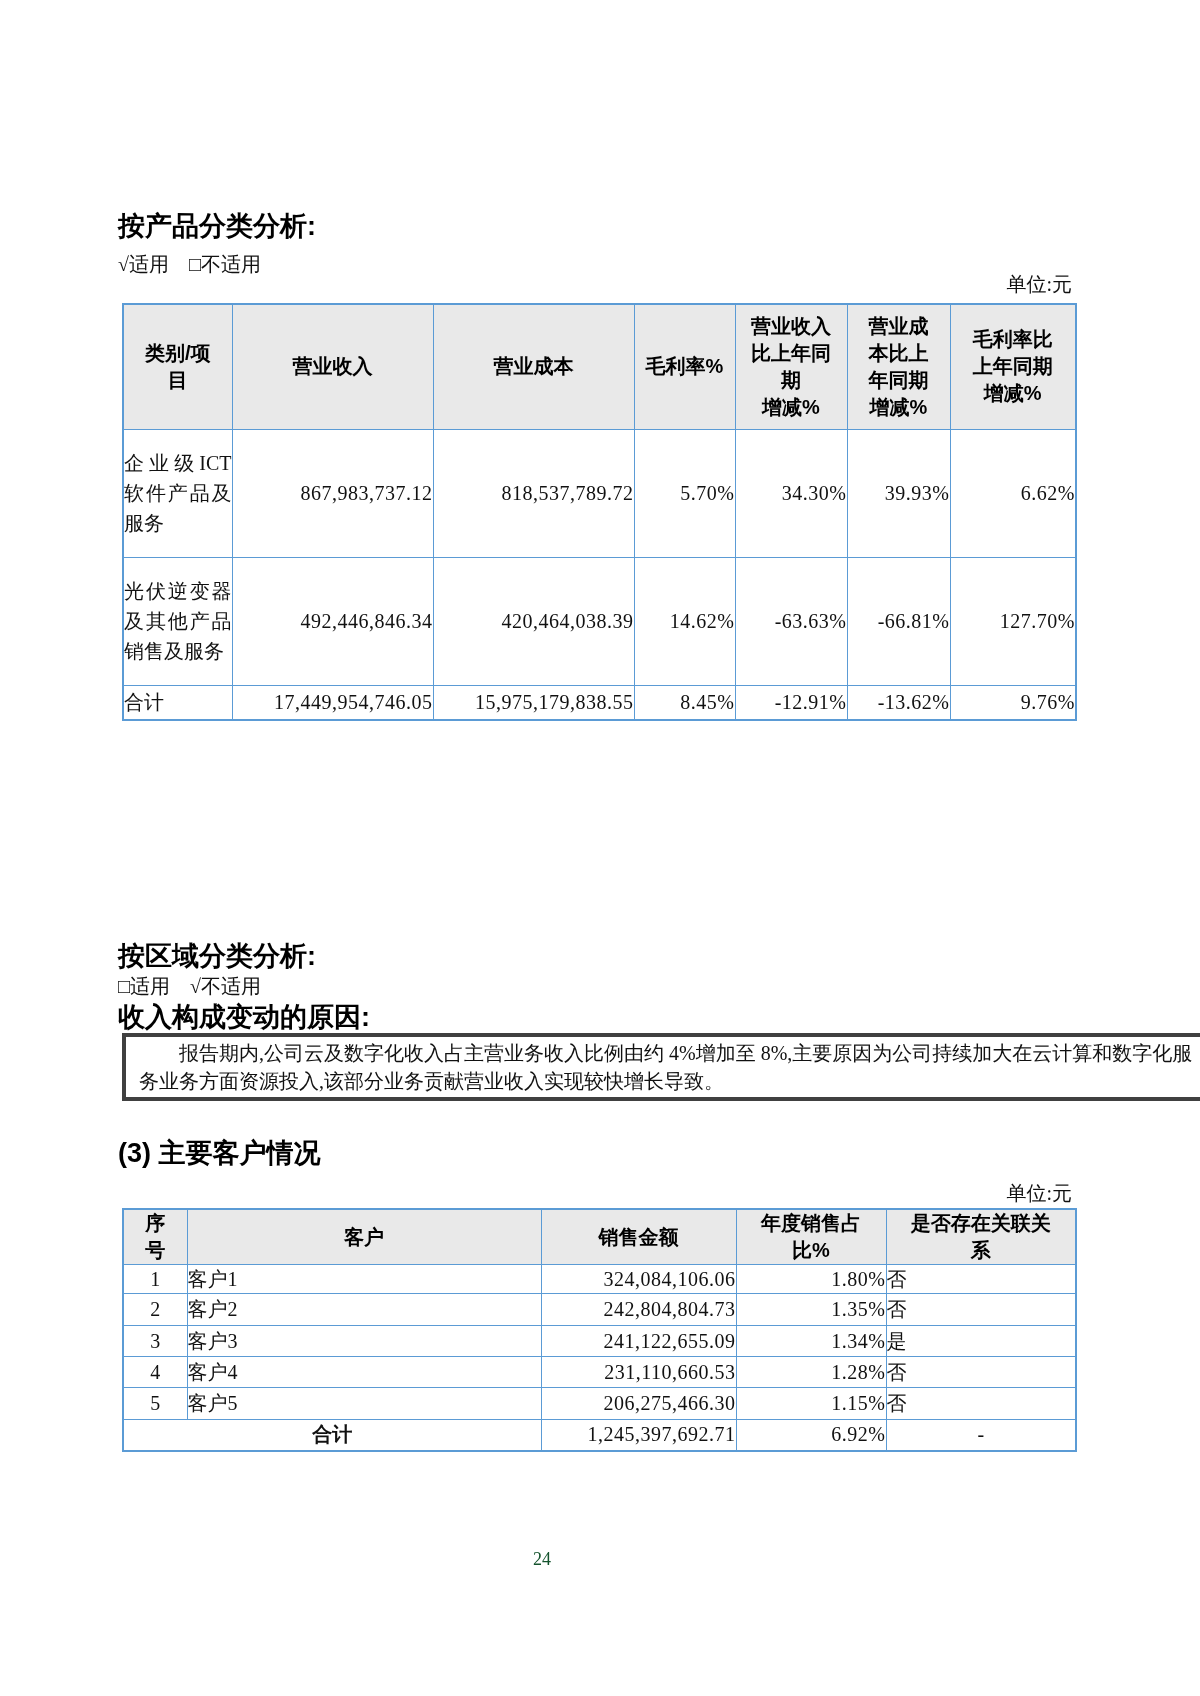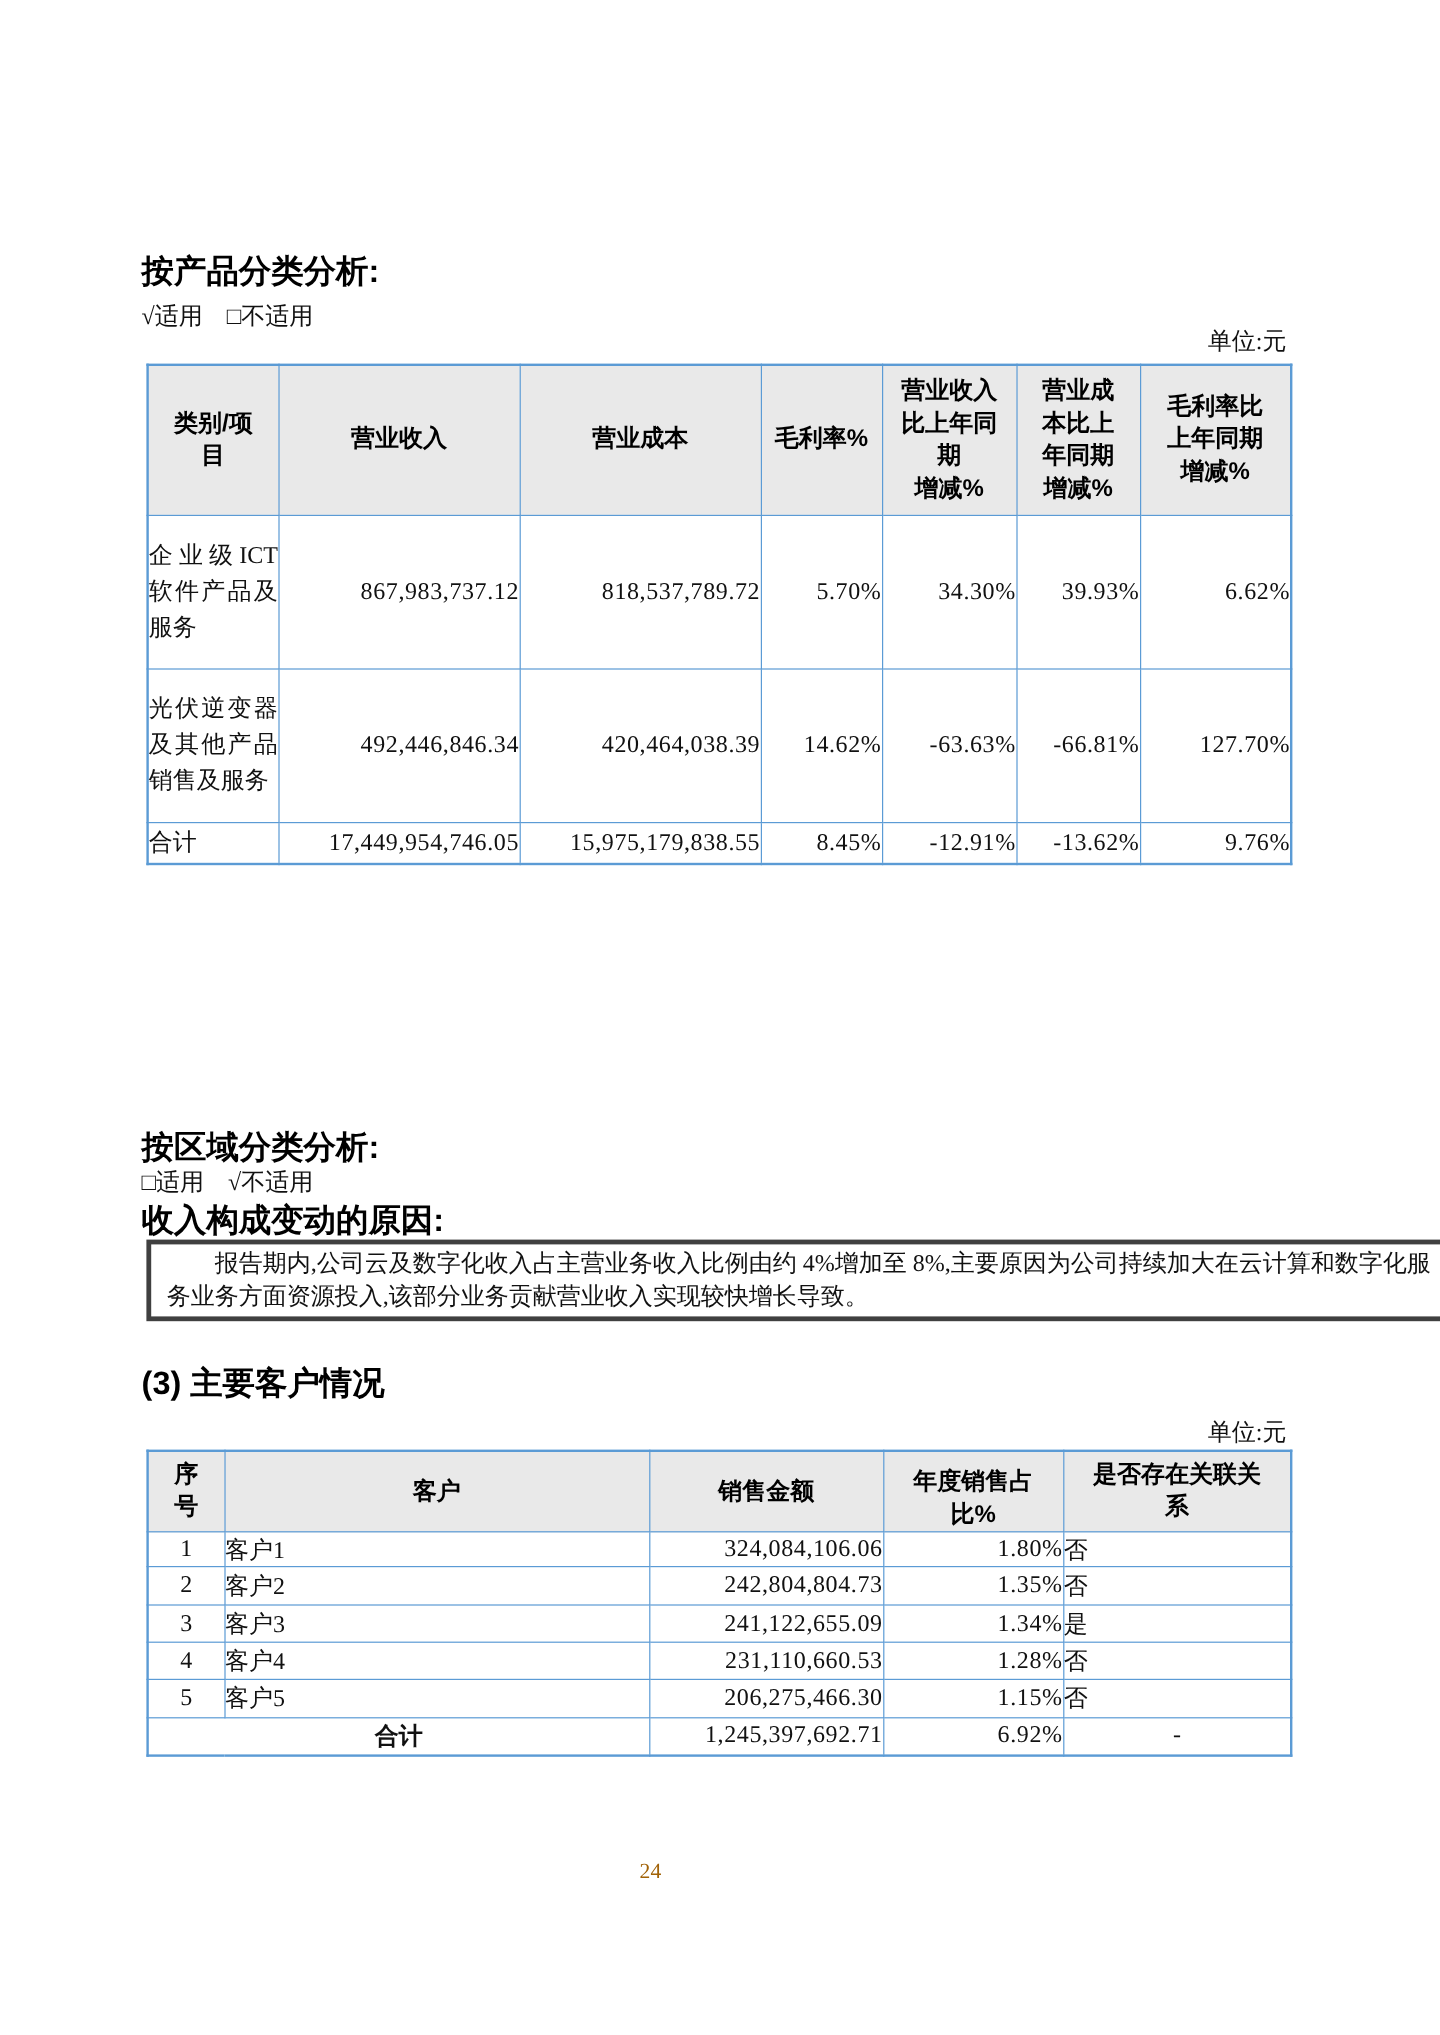--- a/index.html
+++ b/index.html
@@ -28,21 +28,21 @@
   table.doc th {
     background:#E9E9E9; border:1px solid #5B9BD5;
     font-family:"Liberation Sans","DejaVu Sans",sans-serif;
     font-weight:bold; font-size:20px; line-height:27px;
     text-align:center; vertical-align:middle; padding:0; color:#000;
   }
   .hin { margin:0 auto; white-space:pre-line; }
   .w22 { max-width:24px; }
   .w80 { max-width:82px; }
   .w64 { max-width:64px; }
-  .w102 { max-width:104px;margin-top:12px; }
+  .w102 { max-width:104px; }
   .w142 { max-width:142px; }
   table.doc td {
     border:1px solid #5B9BD5; vertical-align:middle;
     font-size:20px; color:#111; padding:0;
   }
   td.lbl { text-align:justify; padding:0 13px; line-height:30px; }
   td.num { text-align:right; padding-right:12px; font-size:18px; letter-spacing:0.5px; white-space:nowrap; }
   td.ctr { text-align:center; font-size:18px; }
   td.rel { text-align:left; padding-left:10px; }
   td.cust { text-align:left; padding-left:13px; }
@@ -52,21 +52,21 @@
   }
   td.dash { text-align:center; font-size:18px; }
   .reason-box {
     position:absolute; left:122px; top:1033px; width:1094px; min-height:62px;
     box-sizing:border-box; border:4px solid #404040;
     font-size:20px; line-height:28px; text-indent:2em; padding:2px 13px;
     color:#111;
   }
   .pageno {
     position:absolute; left:0; top:1549px; width:1084px; text-align:center;
-    font-size:18px; color:#a16207;
+    font-size:18px; color:#14532d;
   }
 </style>
 </head>
 <body>
 
 <div class="page">
 
   <div class="h-bold" style="top:213px;">按产品分类分析:</div>
   <div class="h-serif" style="top:252px;">√适用　□不适用</div>
   <div class="unit-label" style="top:271px;">单位:元</div>

